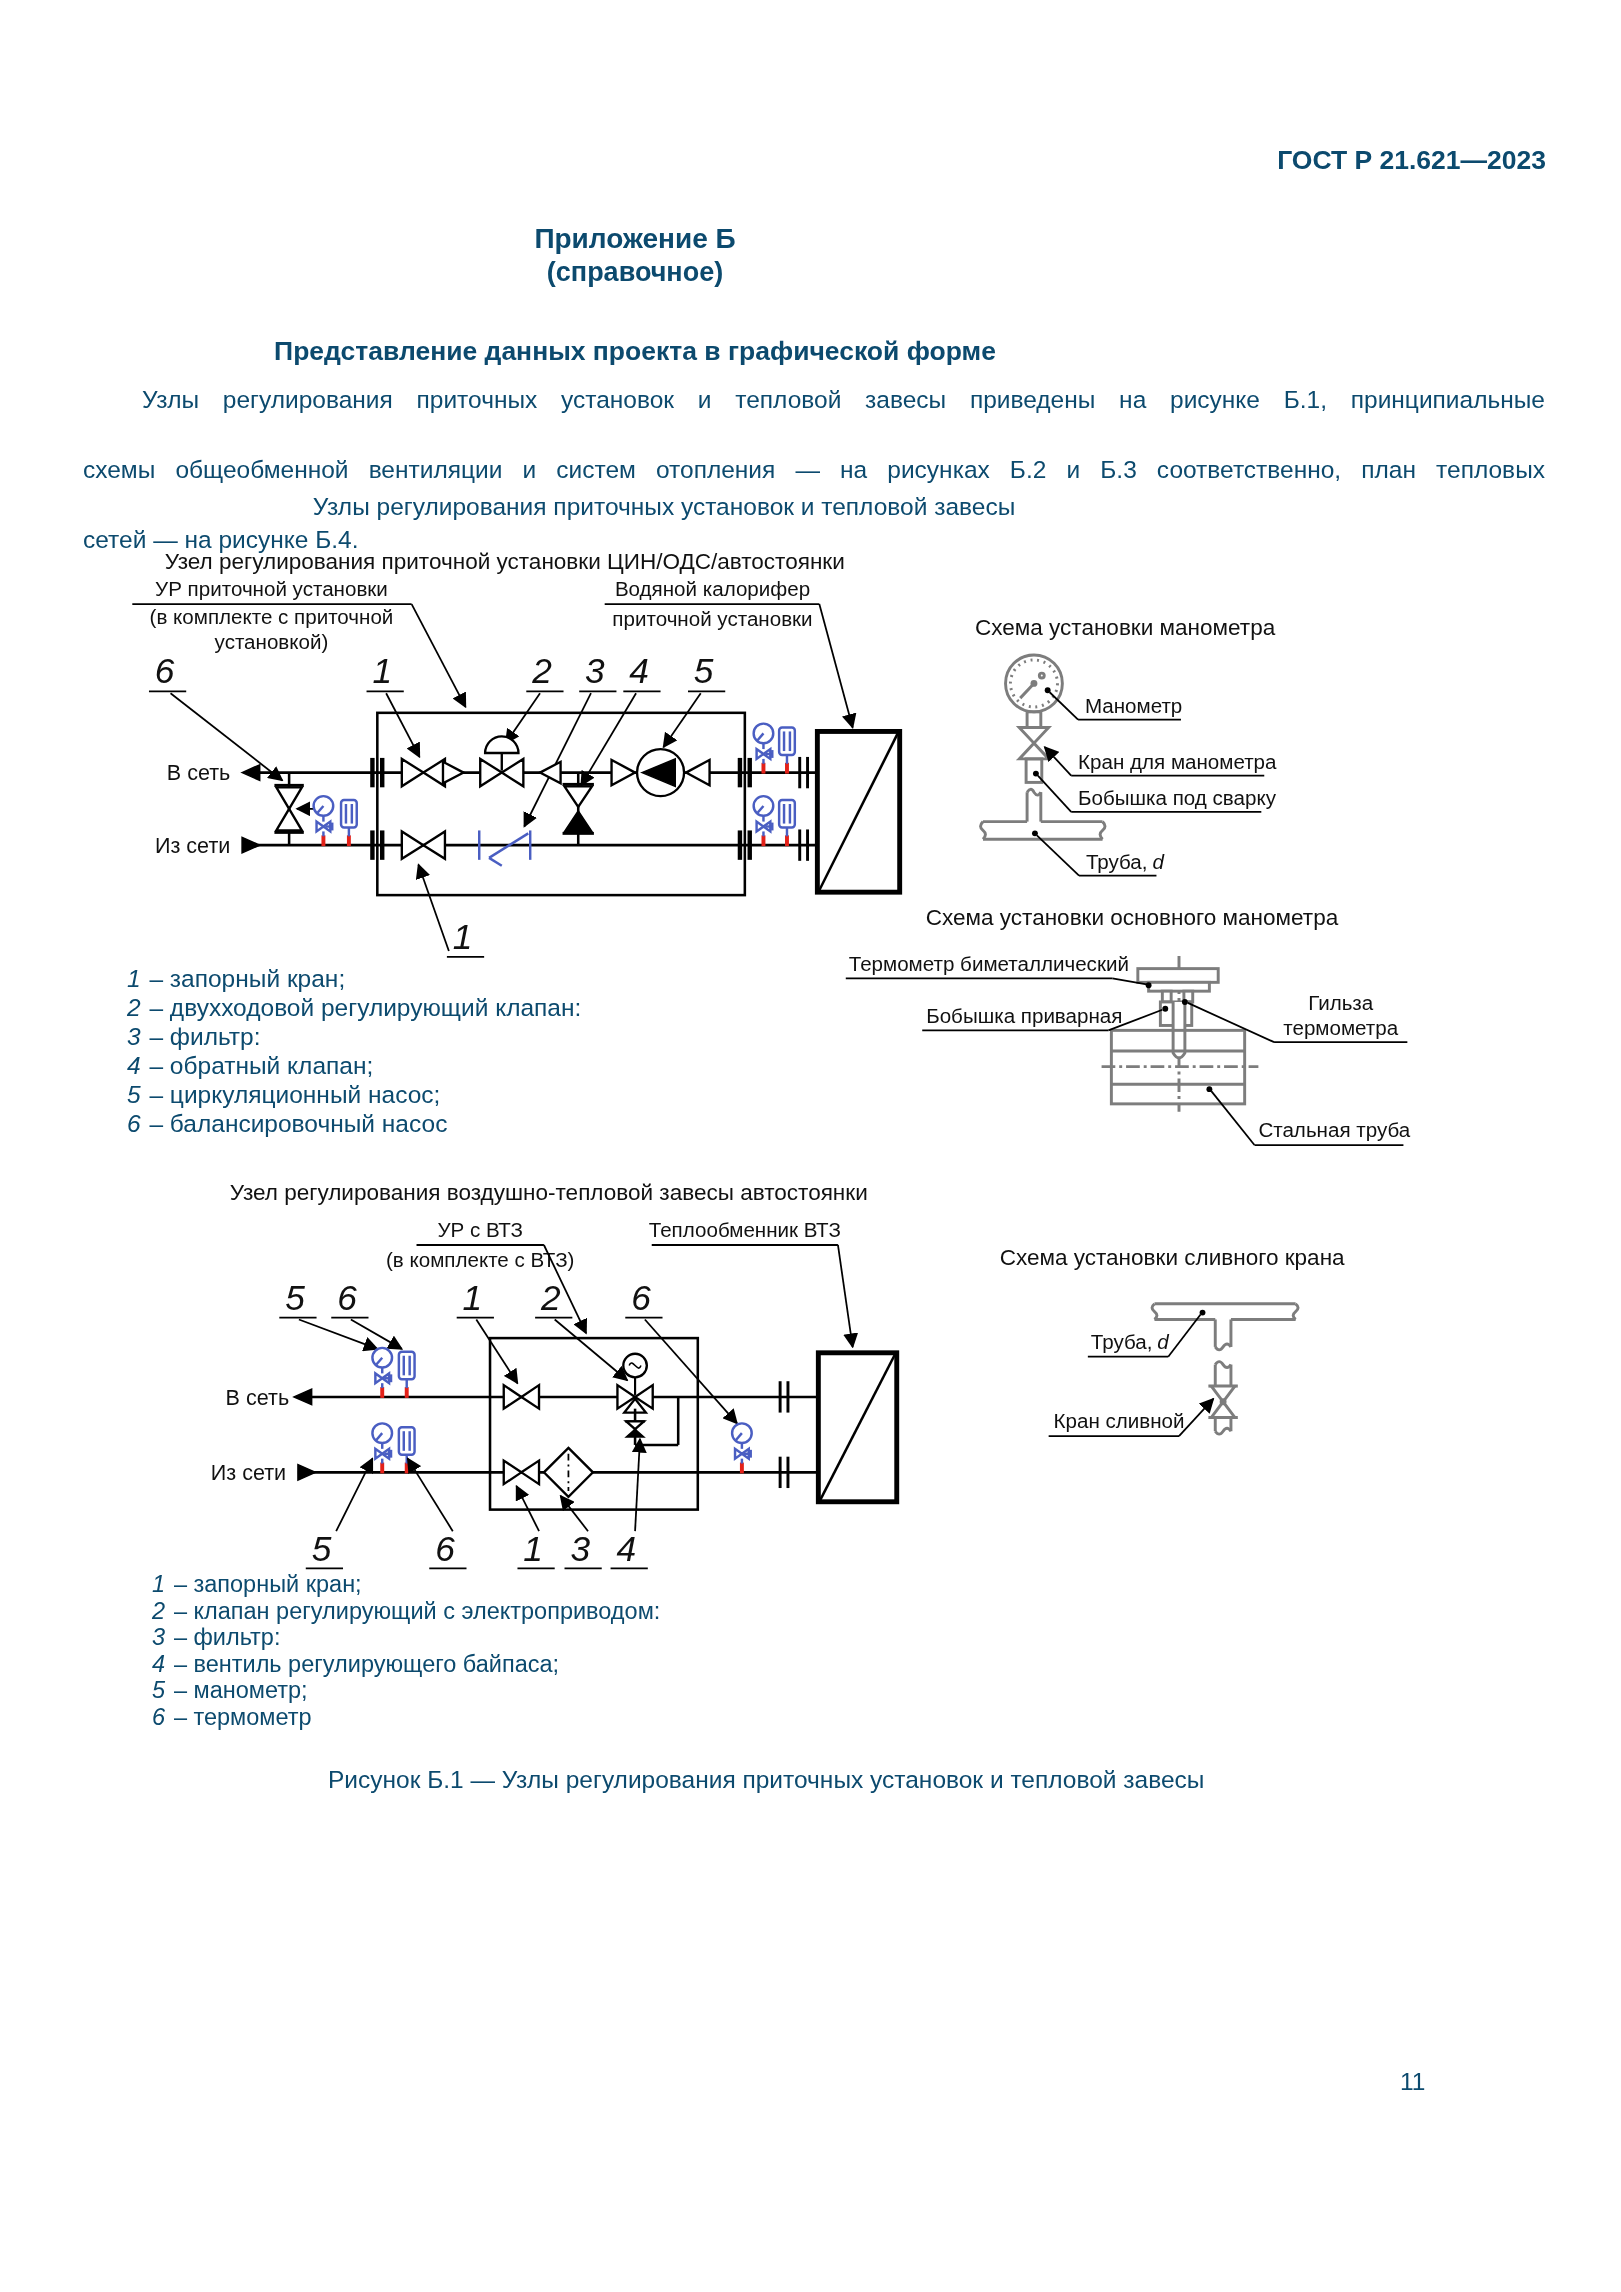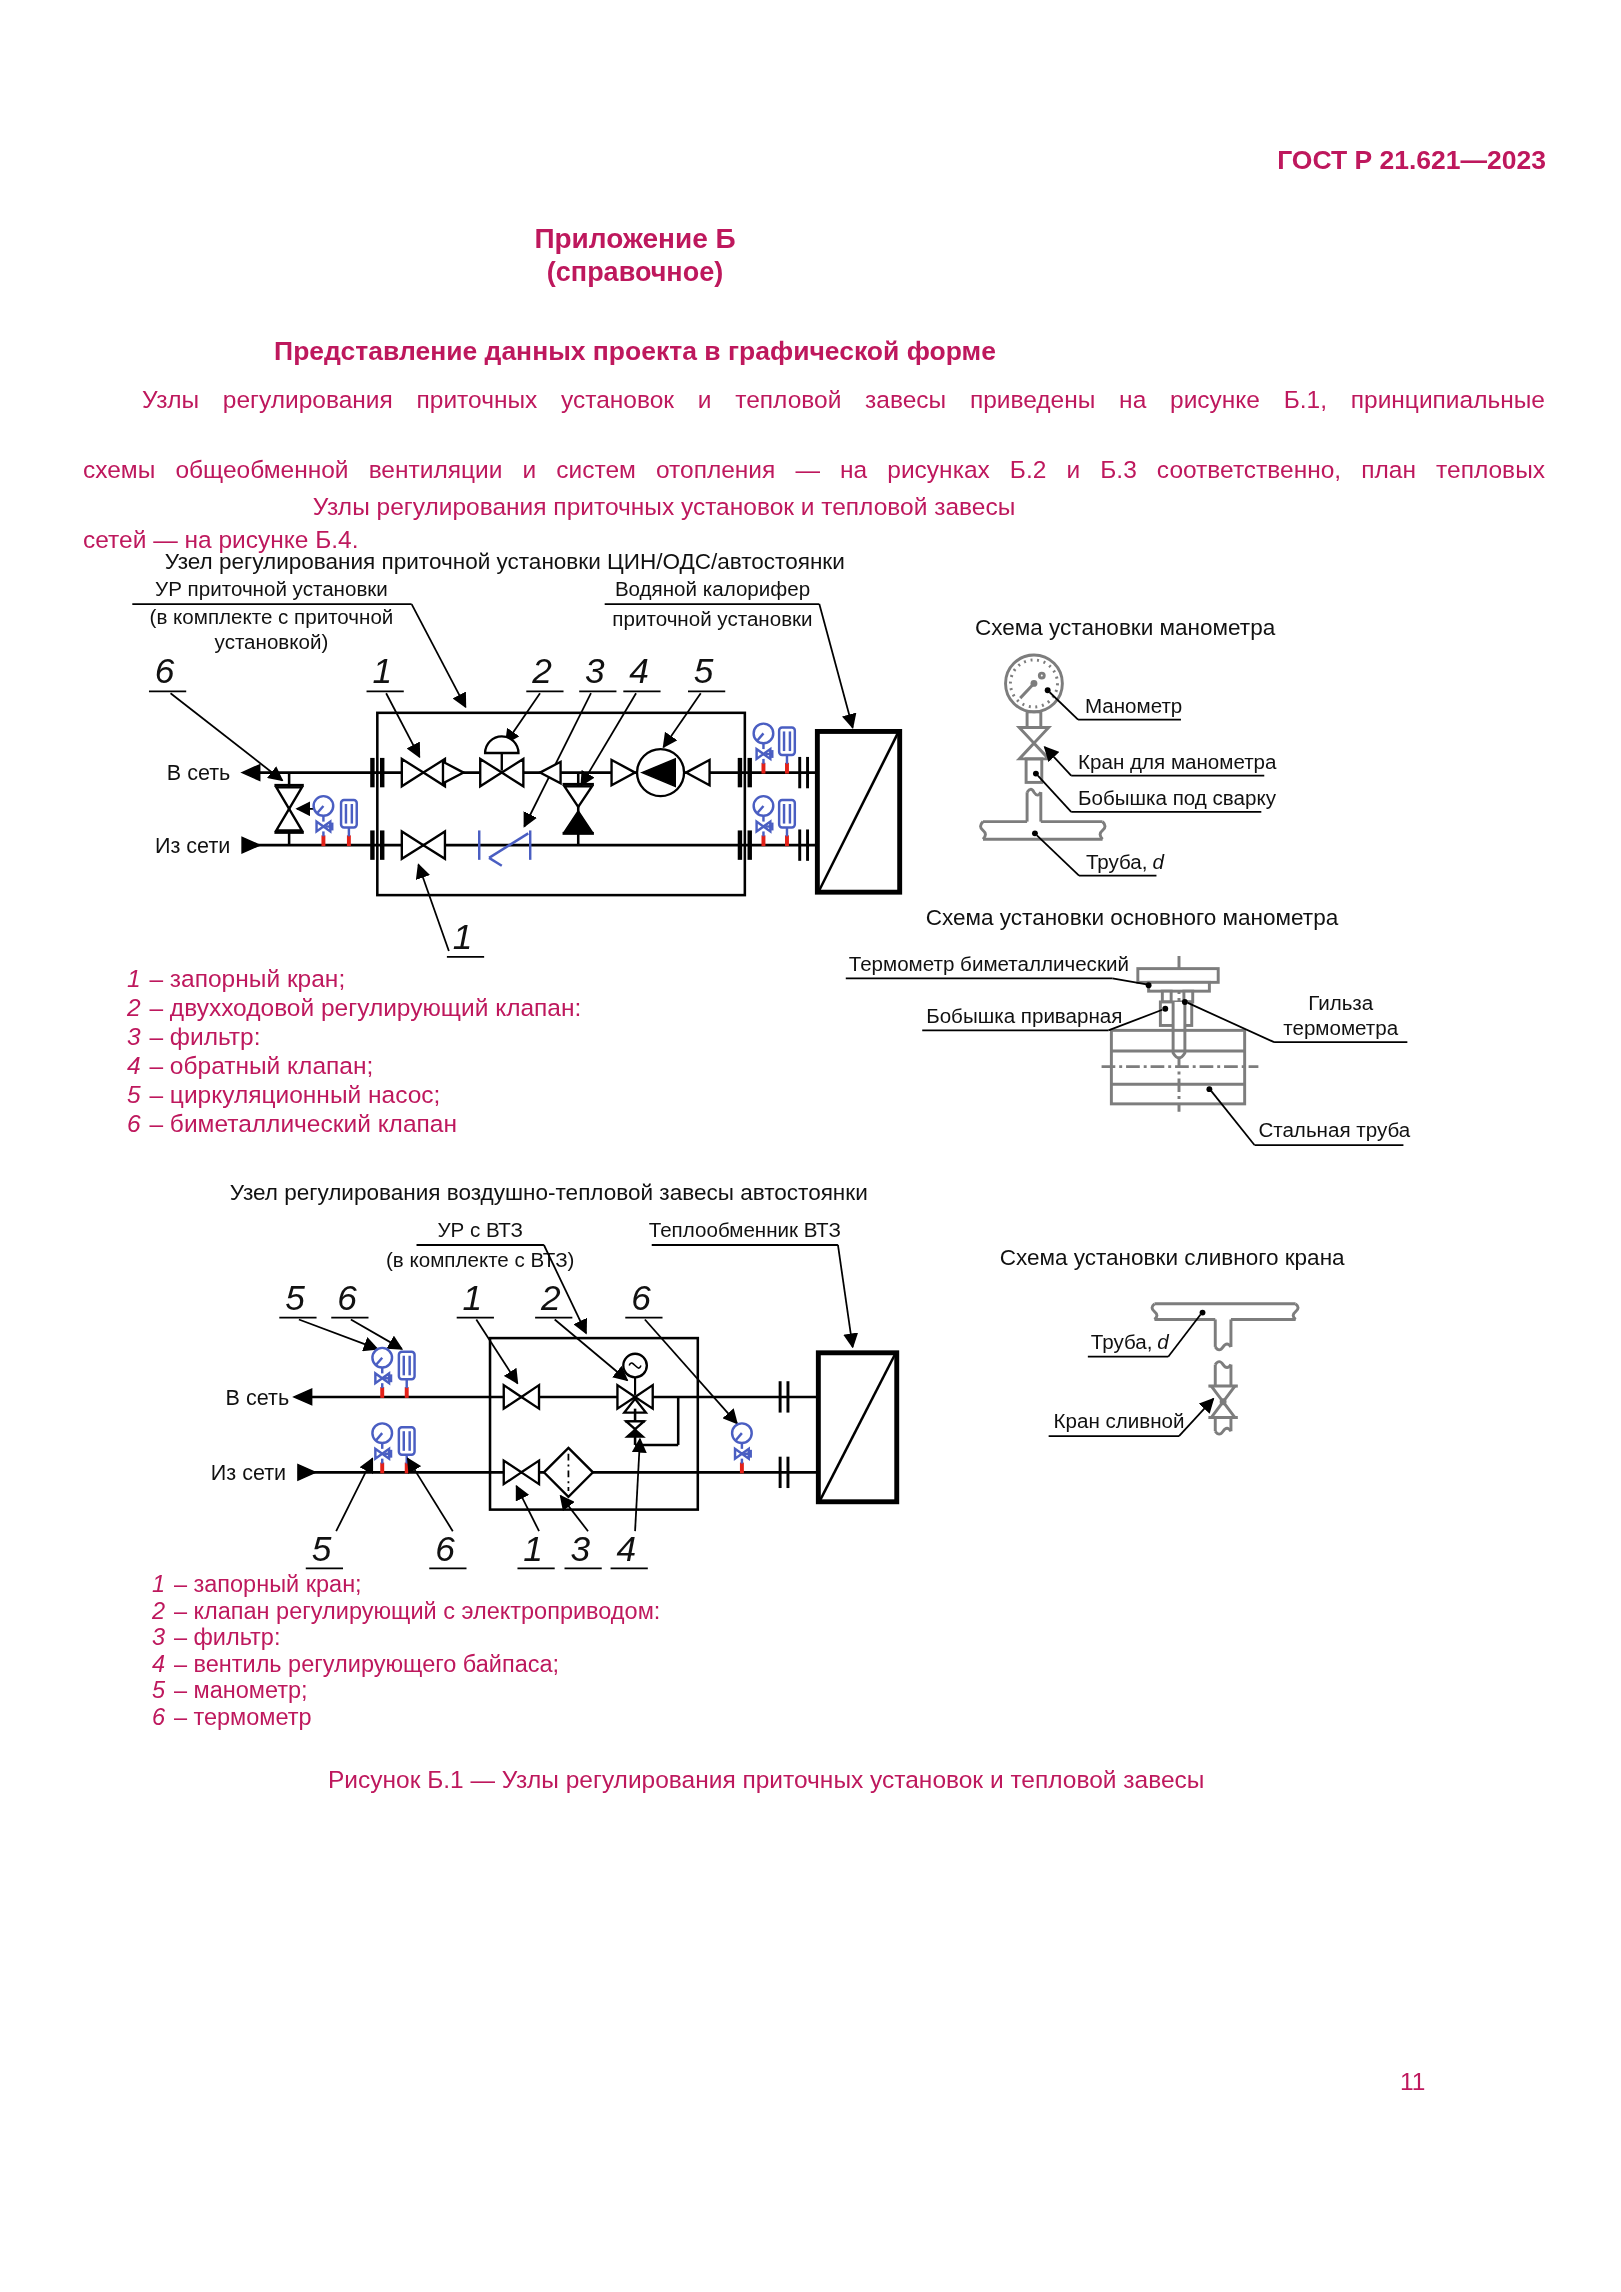--- a/index.html
+++ b/index.html
@@ -1,18 +1,18 @@
 <!DOCTYPE html>
 <html style="--symbol_blue: #4a5ec2; --tick_red: #e32119; --detail_gray: #7d7d7d;"><head>
 <meta charset="utf-8">
 <style>
   html,body{margin:0;padding:0;background:#e8e8e8;}
   .page{
     position:relative;width:1621px;height:2293px;background:#ffffff;
-    font-family:"Liberation Sans",sans-serif;color:#be185d;overflow:hidden;
+    font-family:"Liberation Sans",sans-serif;color:#0c4a6e;overflow:hidden;
   }
   .abs{position:absolute;white-space:nowrap;}
   .hdr{top:145px;right:75px;font-size:26.5px;font-weight:bold;}
   .apx{top:223px;left:635px;transform:translateX(-50%);font-size:28px;font-weight:bold;}
   .apx2{top:257px;left:635px;transform:translateX(-50%);font-size:27px;font-weight:bold;}
   .mtitle{top:336px;left:635px;transform:translateX(-50%);font-size:26.5px;font-weight:bold;}
   .intro{position:absolute;top:382px;left:83px;width:1462px;font-size:24.5px;line-height:35px;}
   .il{text-align:justify;}
   .il::after{content:"";display:inline-block;width:100%;height:0;}
   .il1{text-indent:59px;}
@@ -422,21 +422,21 @@
       </g>
     </g>
   </svg>
 
   <div class="legend legend1">
     <div><span class="ln">1</span><span>– запорный кран;</span></div>
     <div><span class="ln">2</span><span>– двухходовой регулирующий клапан:</span></div>
     <div><span class="ln">3</span><span>– фильтр:</span></div>
     <div><span class="ln">4</span><span>– обратный клапан;</span></div>
     <div><span class="ln">5</span><span>– циркуляционный насос;</span></div>
-    <div><span class="ln">6</span><span>– биметаллический клапан</span></div>
+    <div><span class="ln">6</span><span>– балансировочный насос</span></div>
   </div>
 
   <div class="legend legend2">
     <div><span class="ln">1</span><span>– запорный кран;</span></div>
     <div><span class="ln">2</span><span>– клапан регулирующий с электроприводом:</span></div>
     <div><span class="ln">3</span><span>– фильтр:</span></div>
     <div><span class="ln">4</span><span>– вентиль регулирующего байпаса;</span></div>
     <div><span class="ln">5</span><span>– манометр;</span></div>
     <div><span class="ln">6</span><span>– термометр</span></div>
   </div>

